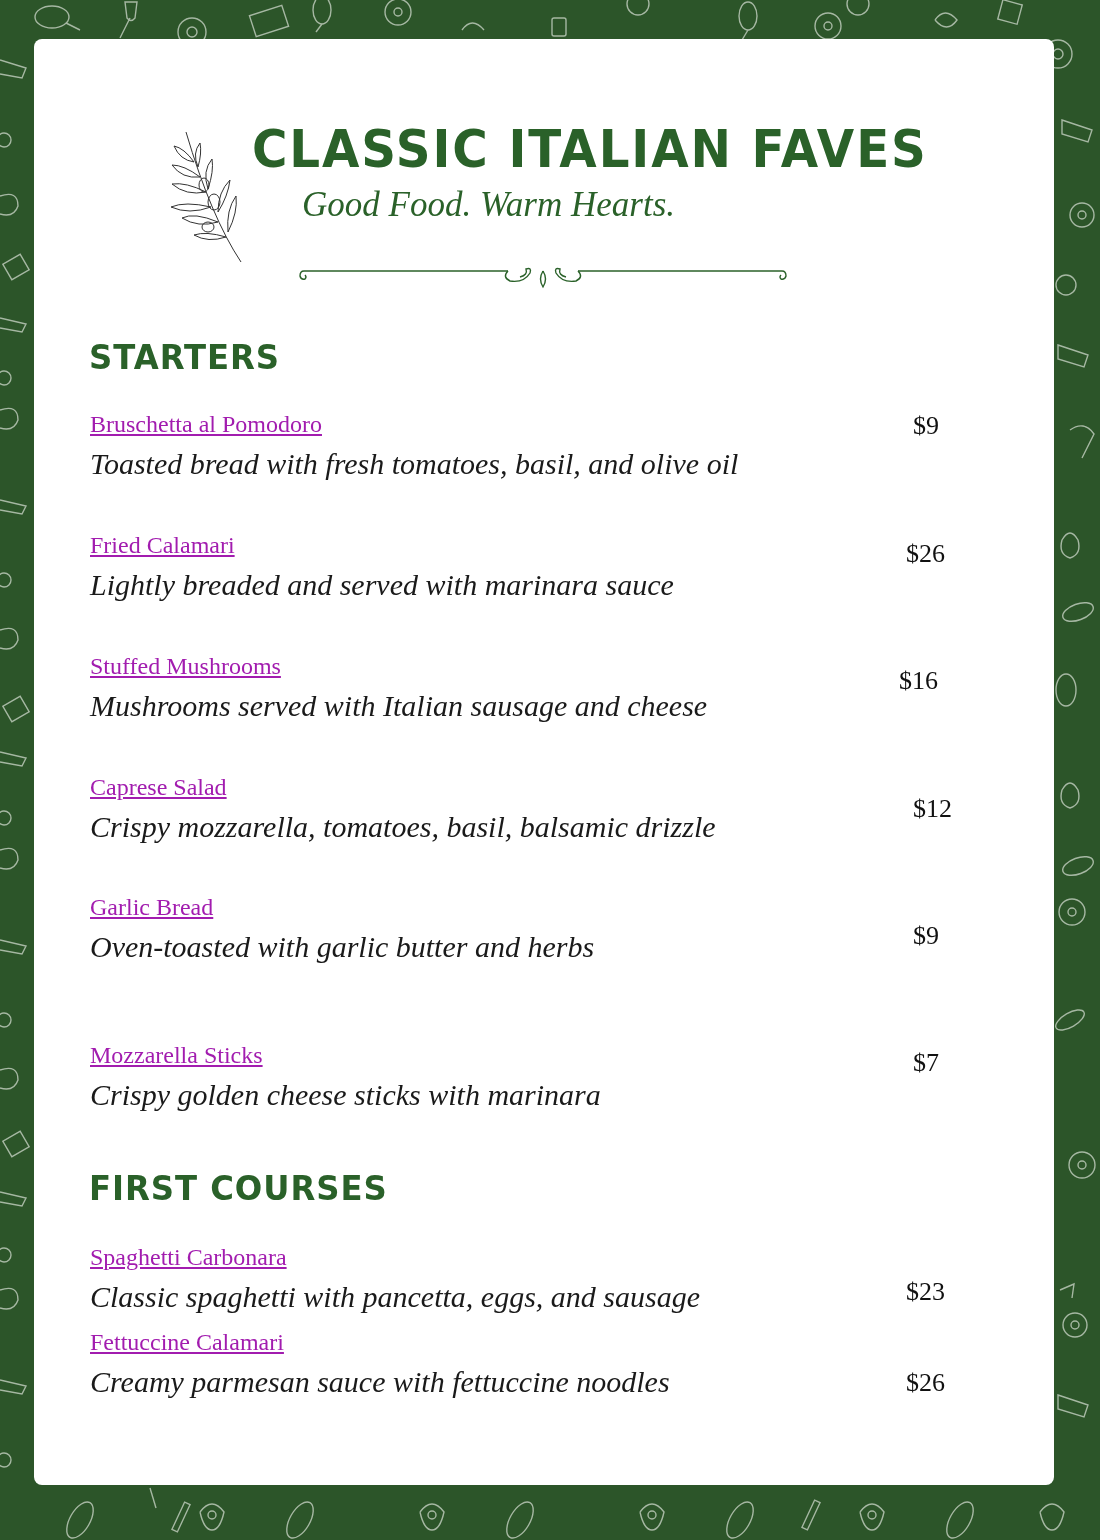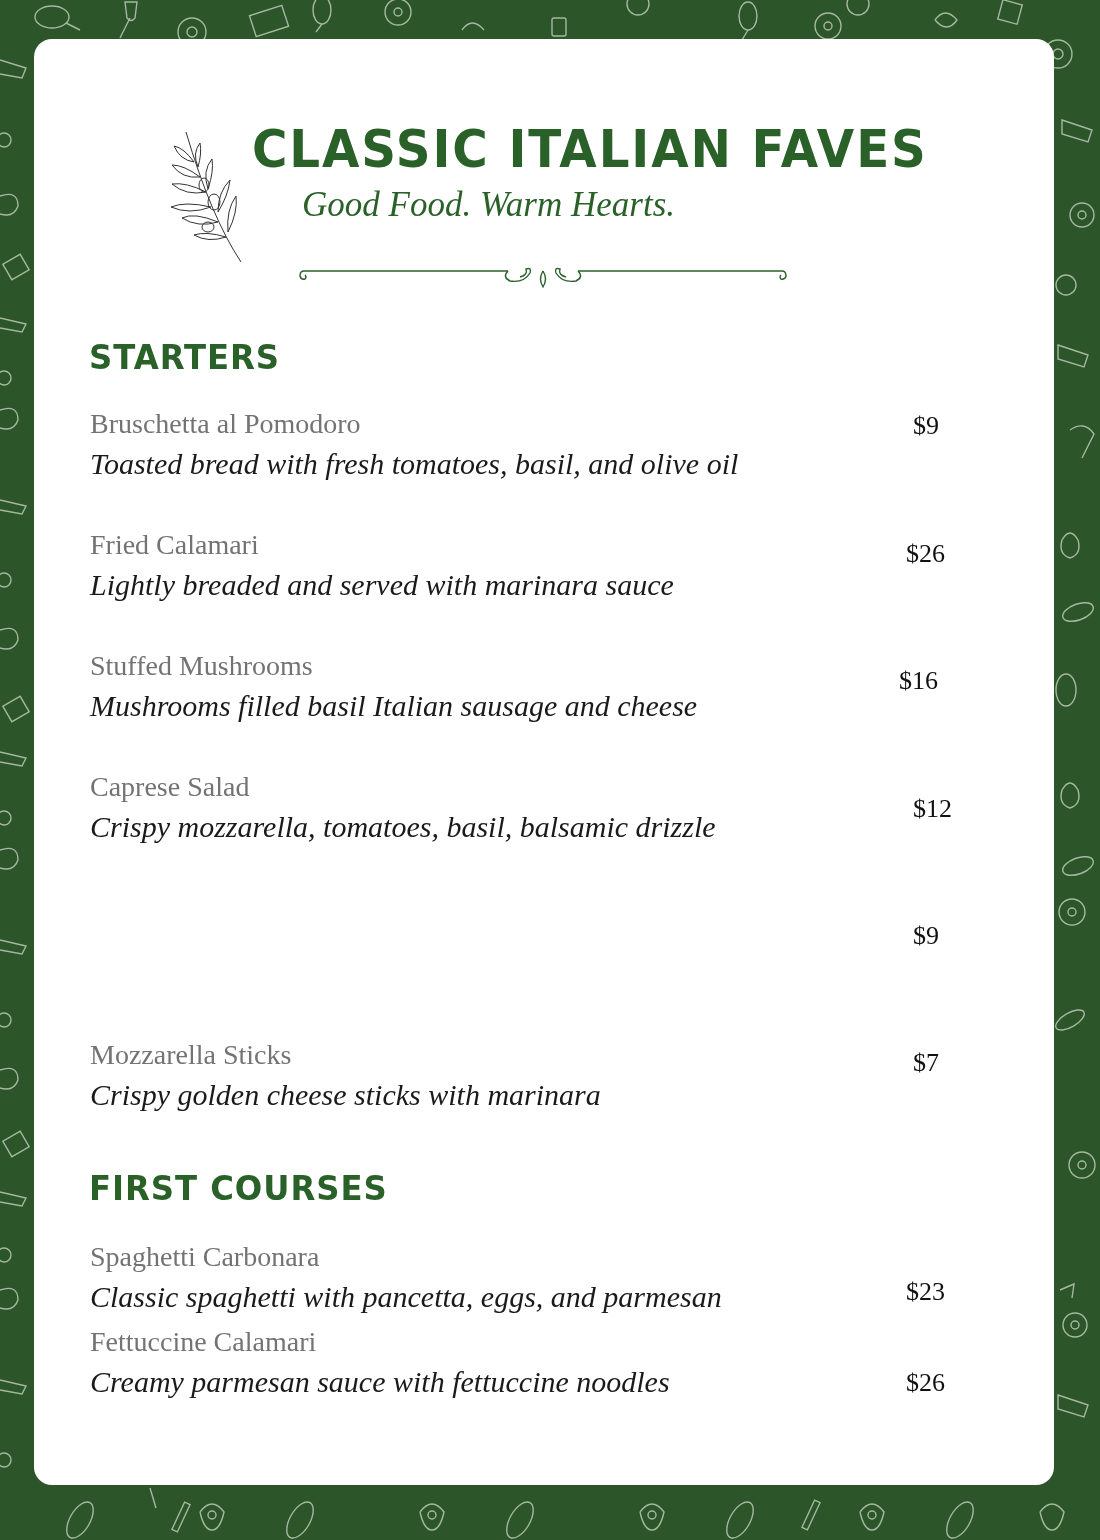--- a/index.html
+++ b/index.html
@@ -4,21 +4,21 @@
 <style>
   html, body { margin: 0; padding: 0; }
   body {
     width: 1100px; height: 1540px; position: relative; overflow: hidden;
     background: #2c5529;
     font-family: "Liberation Serif", serif;
   }
   .bg-pattern { position: absolute; inset: 0; pointer-events: none; }
   .card {
     position: absolute; left: 34px; top: 39px; width: 1020px; height: 1446px;
-    background: #ffffff; border-radius: 18px;
+    background: #ffffff; border-radius: 8px;
   }
   .header { position: absolute; left: 0; top: 0; width: 100%; height: 300px; }
   .sprig { position: absolute; left: 122px; top: 88px; width: 100px; height: 140px; }
   .title {
     position: absolute; left: 218px; top: 80px; width: 610px;
     font-family: "DejaVu Sans", sans-serif; font-weight: bold;
     font-size: 52px; letter-spacing: 2px; color: #2a6129; white-space: nowrap;
     transform: scaleX(0.93); transform-origin: left center;
   }
   .subtitle {
@@ -28,21 +28,21 @@
   }
   .ornament { position: absolute; left: 264px; top: 222px; width: 490px; height: 30px; }
 
   .section-title {
     position: absolute; left: 55px;
     font-family: "DejaVu Sans", sans-serif; font-weight: bold;
     font-size: 34px; color: #2a6129; letter-spacing: 1px;
     transform: scaleX(0.95); transform-origin: left center;
   }
   .item { position: absolute; left: 56px; width: 900px; }
-  .item-name { font-size: 28px; color: #737373; line-height: 32px; white-space: nowrap; }
+  .item-name { font-size: 24px; color: #a21caf; line-height: 32px; white-space: nowrap; text-decoration: underline; }
   .item-desc { font-size: 30px; font-style: italic; color: #1a1a1a; line-height: 32px; margin-top: 8px; white-space: nowrap; }
   .price { position: absolute; font-size: 26px; color: #111; }
 </style>
 </head>
 <body>
 
 <svg class="bg-pattern" width="1100" height="1540" viewBox="0 0 1100 1540">
   <g fill="none" stroke="#cfd9cc" stroke-width="1.4" opacity="0.75">
 
     <ellipse cx="52" cy="17" rx="17" ry="11"></ellipse>
@@ -180,43 +180,47 @@
   <div class="price" style="left:879px; top:372px;">$9</div>
 
   <div class="item" style="top:490px;">
     <div class="item-name">Fried Calamari</div>
     <div class="item-desc">Lightly breaded and served with marinara sauce</div>
   </div>
   <div class="price" style="left:872px; top:500px;">$26</div>
 
   <div class="item" style="top:611px;">
     <div class="item-name">Stuffed Mushrooms</div>
-    <div class="item-desc">Mushrooms filled basil Italian sausage and cheese</div>
+    <div class="item-desc">Mushrooms served with Italian sausage and cheese</div>
   </div>
   <div class="price" style="left:865px; top:627px;">$16</div>
 
   <div class="item" style="top:732px;">
     <div class="item-name">Caprese Salad</div>
     <div class="item-desc">Crispy mozzarella, tomatoes, basil, balsamic drizzle</div>
   </div>
   <div class="price" style="left:879px; top:755px;">$12</div>
 
+  <div class="item" style="top:852px;">
+    <div class="item-name">Garlic Bread</div>
+    <div class="item-desc">Oven-toasted with garlic butter and herbs</div>
+  </div>
   <div class="price" style="left:879px; top:882px;">$9</div>
 
   <div class="item" style="top:973px;margin-top:27px;">
     <div class="item-name">Mozzarella Sticks</div>
     <div class="item-desc">Crispy golden cheese sticks with marinara</div>
   </div>
   <div class="price" style="left:879px; top:1009px;">$7</div>
 
   <div class="section-title" style="top:1129px;">FIRST COURSES</div>
 
   <div class="item" style="top:1202px;">
     <div class="item-name">Spaghetti Carbonara</div>
-    <div class="item-desc">Classic spaghetti with pancetta, eggs, and parmesan</div>
+    <div class="item-desc">Classic spaghetti with pancetta, eggs, and sausage</div>
   </div>
   <div class="price" style="left:872px; top:1238px;">$23</div>
 
   <div class="item" style="top:1287px;">
     <div class="item-name">Fettuccine Calamari</div>
     <div class="item-desc">Creamy parmesan sauce with fettuccine noodles</div>
   </div>
   <div class="price" style="left:872px; top:1329px;">$26</div>
 
 </div>

